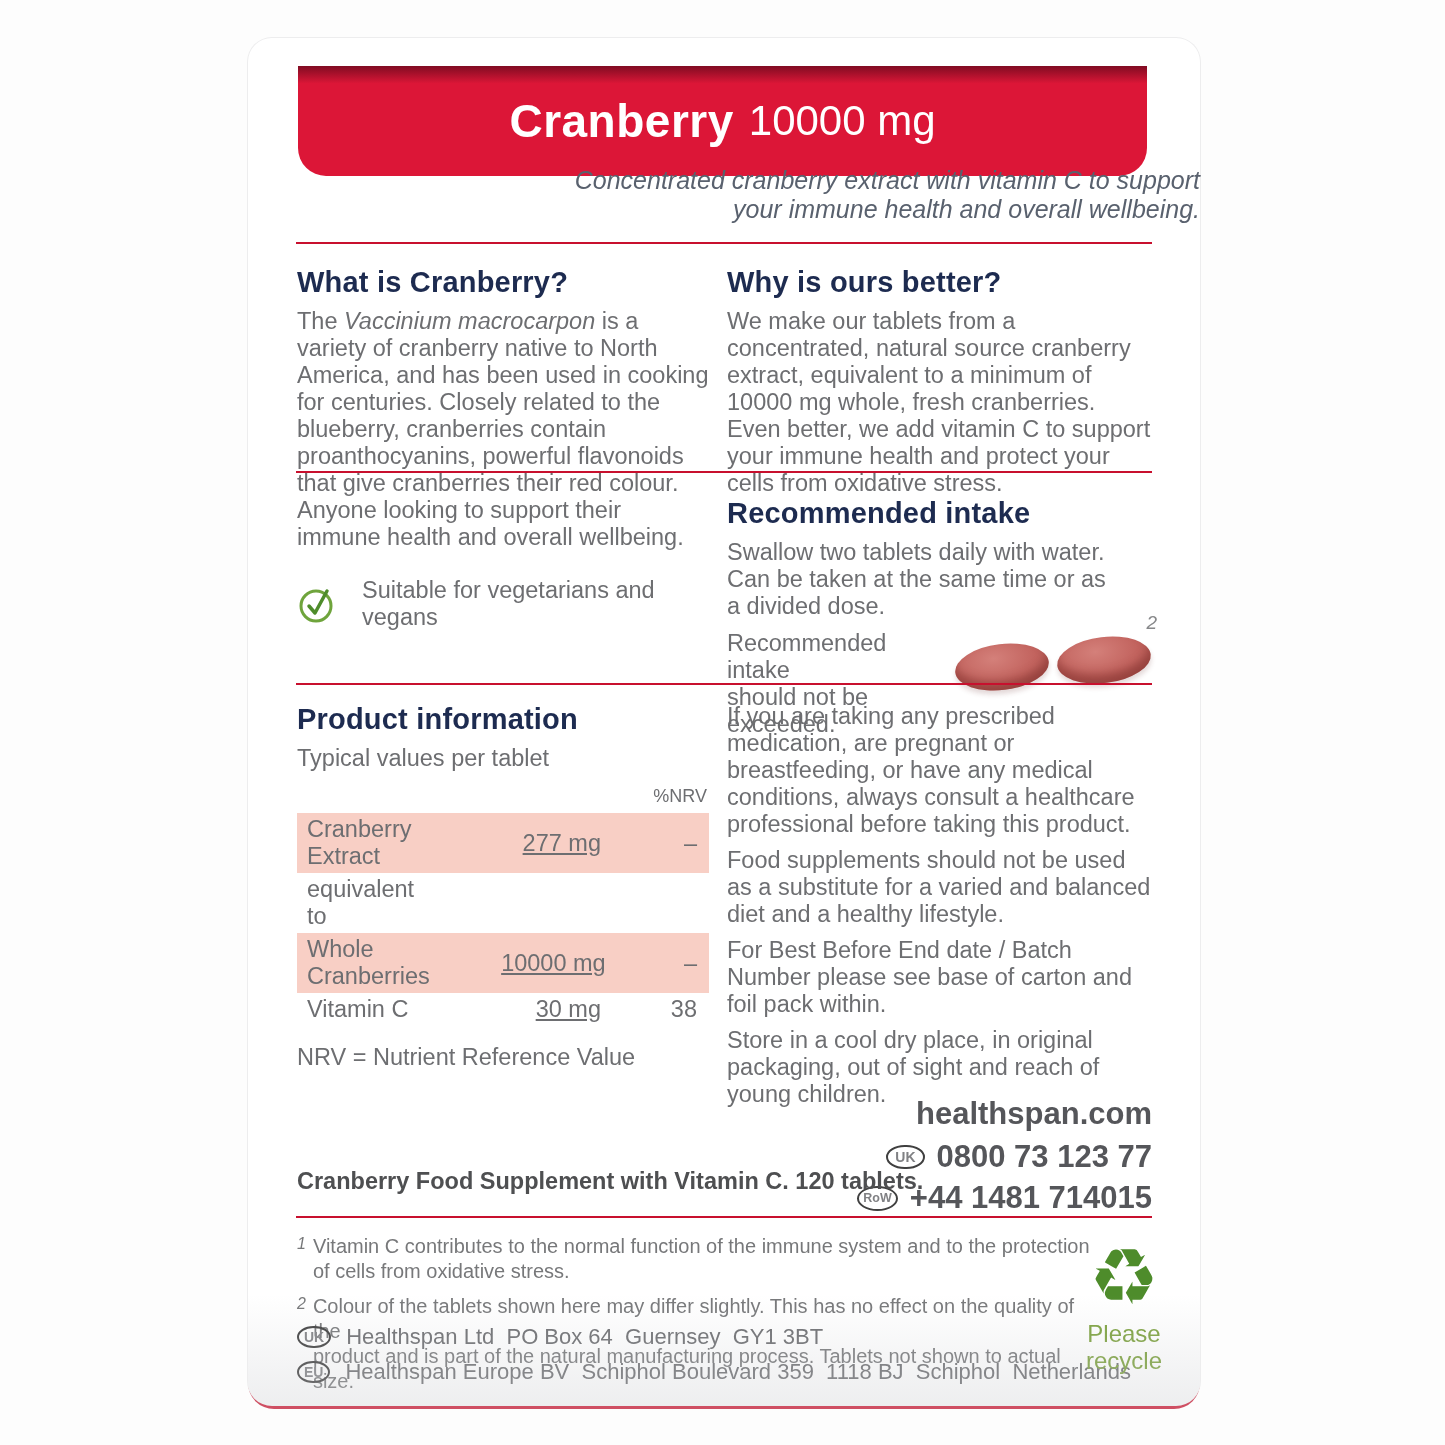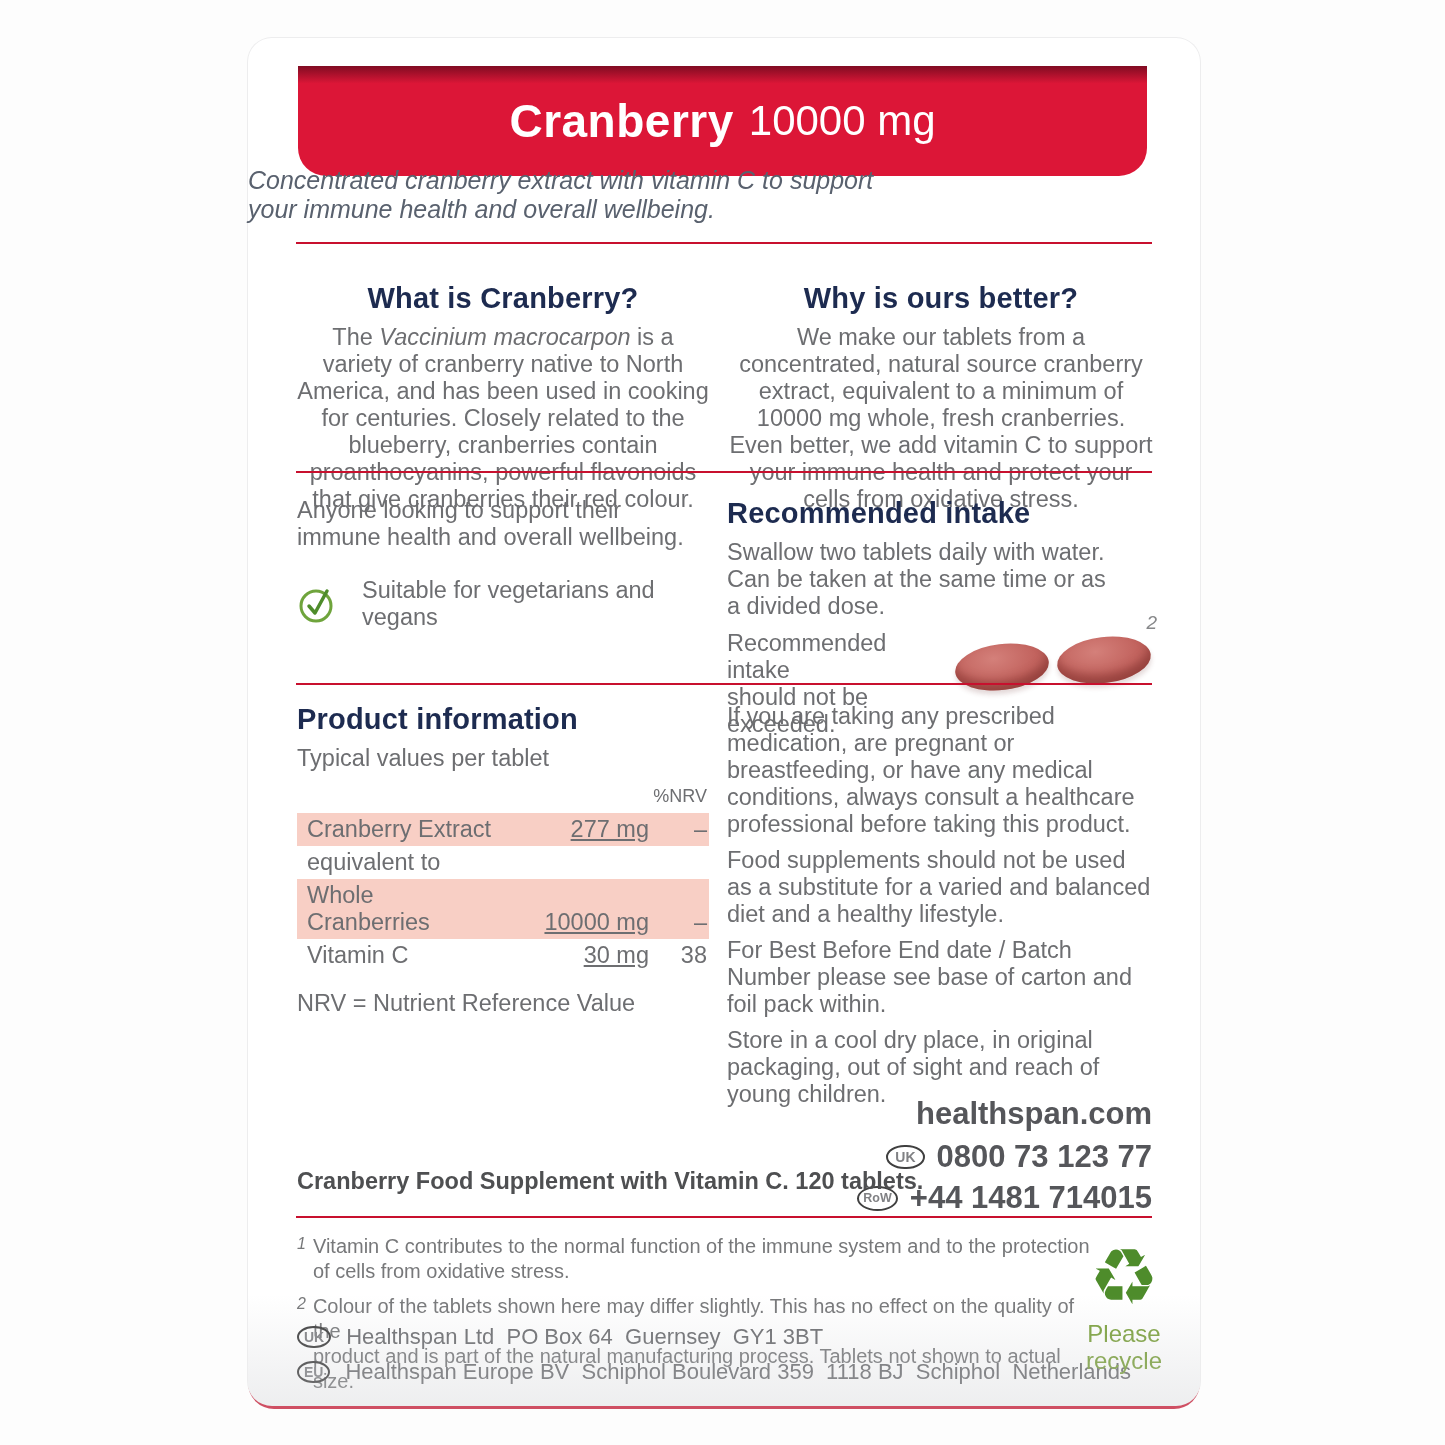--- a/index.html
+++ b/index.html
@@ -32,31 +32,31 @@
     position: absolute; left: 50px; top: 0; width: 849px; height: 110px;
     border-radius: 0 0 28px 28px; color: #fff;
     background: linear-gradient(180deg, #800c22 0%, #dc1637 16%, #dc1637 100%);
     display: flex; align-items: center; justify-content: center; gap: 15px; margin-top: 28px;
   }
   .banner .title { font-size: 46px; font-weight: 700; letter-spacing: 0.5px; }
   .banner .dose  { font-size: 42px; font-weight: 500; }
 
   .subtitle {
     position: absolute; left: 0; top: 128px; width: 100%;
-    text-align: left; font-style: italic;
+    text-align: right; font-style: italic;
     font-size: 25px; line-height: 29px; color: #59616e; white-space: pre-line;
   }
 
   .rule { position: absolute; left: 48px; width: 856px; height: 2px; background: #c8102e; }
   .r1 { top: 204px; } .r2 { top: 433px; } .r3 { top: 645px; } .r4 { top: 1178px; }
 
   .col { position: absolute; }
   .cl { left: 49px;  width: 412px; }
   .cr { left: 479px; width: 428px; }
-  .row1 { top: 244px; text-align: center; } .row2 { top: 459px; } .row3 { top: 665px; }
+  .row1 { top: 228px; } .row2 { top: 459px; } .row3 { top: 665px; }
 
   h2 { font-size: 29px; font-weight: 700; color: #1d2b50; margin-bottom: 9px; letter-spacing: 0.2px; }
   .body { font-size: 23.5px; line-height: 27px; color: #6d6e71; }
   .pre { white-space: pre-line; }
   em { font-style: italic; }
 
   .check-row { display: flex; align-items: center; gap: 27px; margin-top: 26px; }
   .check-row svg { flex: 0 0 auto; }
 
   .intake-bottom { display: flex; margin-top: 10px; position: relative; }
@@ -69,22 +69,22 @@
     transform: rotate(-7deg);
   }
   .tablet.t1 { left: 0;    top: 14px; }
   .tablet.t2 { left: 102px; top: 7px; }
   .tablet-ref { position: absolute; right: -2px; top: -18px; font-size: 19px; font-style: italic; color: #87888a; }
 
   
   .pi-sub { font-size: 23.5px; color: #6d6e71; margin-top: 2px; }
   .pi-nrv { text-align: right; font-size: 18px; color: #6d6e71; margin: 14px 2px 6px 0; }
   .pi-row {
-    display: flex; align-items: flex-end; min-height: 29px;
-    padding: 3px 2px 3px 10px; font-size: 23.5px; color: #6d6e71;
+    display: flex; align-items: center; min-height: 29px;
+    padding: 3px 12px 3px 10px; font-size: 23.5px; color: #6d6e71; gap: 38px;
   }
   .pi-row.hl { background: #f8cfc5; }
   .pi-name { flex: 1; }
   .pi-val  { width: 150px; text-align: right; text-decoration: underline; }
   .pi-nrvv { width: 58px; text-align: right; }
   .pi-note { margin-top: 18px; font-size: 23.5px; color: #6d6e71; }
 
   .advisory p { margin-bottom: 9px; }
 
   

